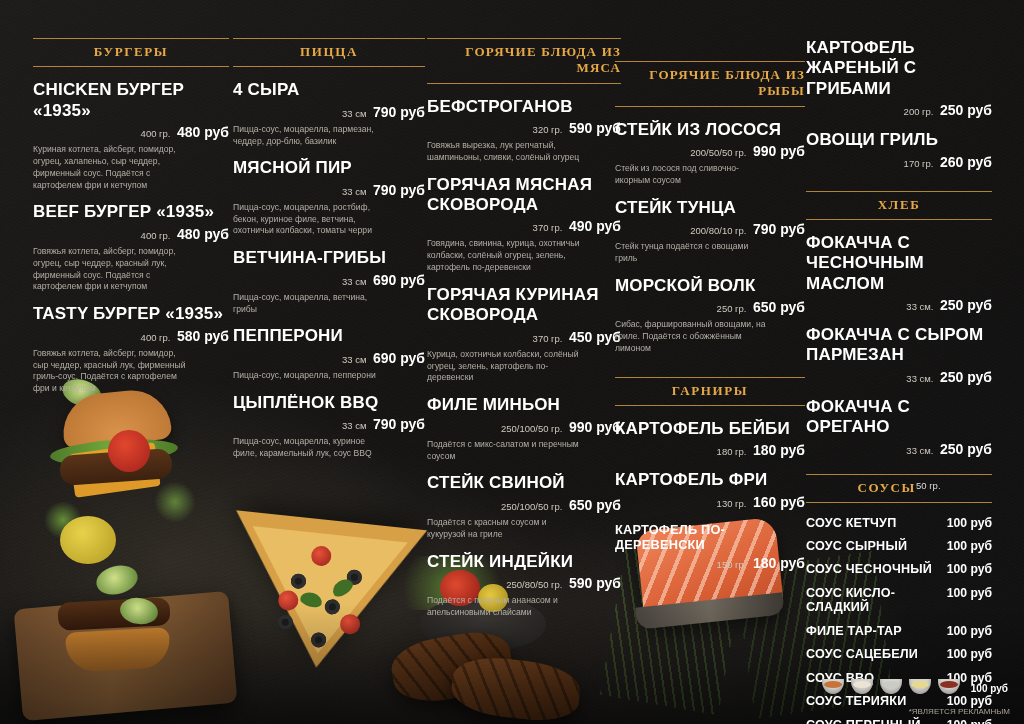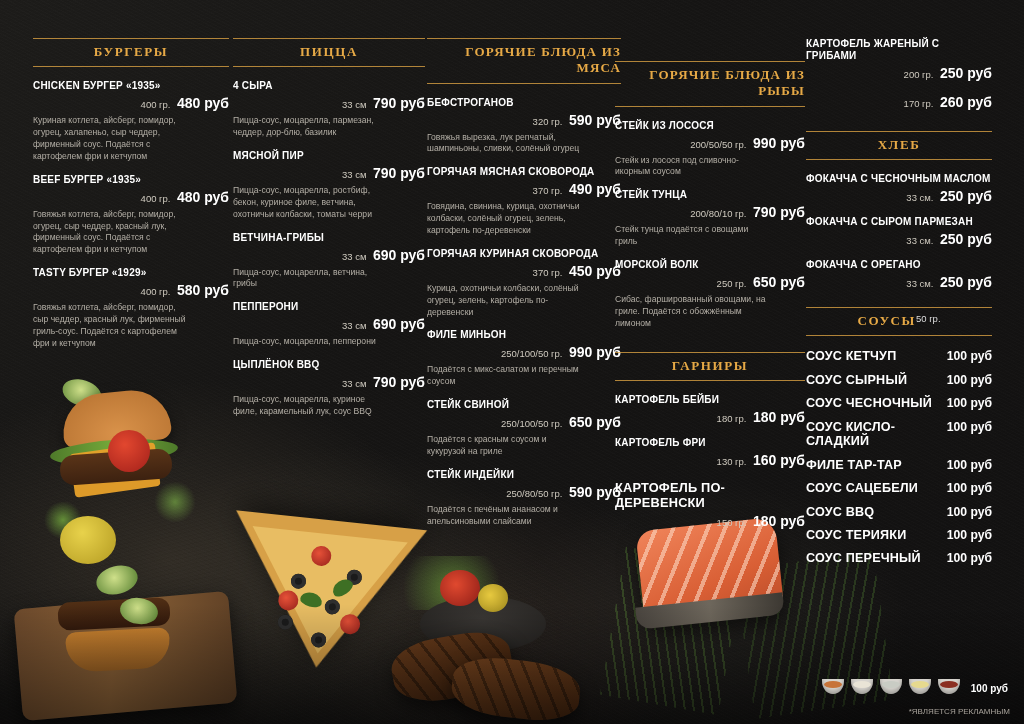--- a/index.html
+++ b/index.html
@@ -49,21 +49,21 @@
     border-bottom: 1px solid rgba(230,169,70,0.75);
     margin-bottom: 13px;
     line-height: 1.25;
     font-family: "Liberation Serif", serif;
   }
   .sec-head.wide { letter-spacing: 1.2px; text-align: right; }
 
   .dish { margin-bottom: 11px; }
   .dish-name {
     font-weight: bold;
-    font-size: 10px;
+    font-size: 17px;
     letter-spacing: .2px;
     line-height: 1.2;
     color: #fff;
   }
   .dish-name.sm { font-size: 12.8px; }
   .priceline {
     text-align: right;
     margin-top: 2px;
     white-space: nowrap;
   }
@@ -256,21 +256,21 @@
     <div class="dish">
       <div class="dish-name">BEEF БУРГЕР «1935»</div>
       <div class="priceline">
         <span class="weight">400 гр.</span>
         <span class="price">480 руб</span>
       </div>
       <div class="desc">Говяжья котлета, айсберг, помидор, огурец, сыр чеддер, красный лук, фирменный соус. Подаётся с картофелем фри и кетчупом</div>
     </div>
 
     <div class="dish">
-      <div class="dish-name">TASTY БУРГЕР «1929»</div>
+      <div class="dish-name">TASTY БУРГЕР «1935»</div>
       <div class="priceline">
         <span class="weight">400 гр.</span>
         <span class="price">580 руб</span>
       </div>
       <div class="desc">Говяжья котлета, айсберг, помидор, сыр чеддер, красный лук, фирменный гриль-соус. Подаётся с картофелем фри и кетчупом</div>
     </div>
   </div>
 
   <div class="col c2">
     <div class="sec-head">ПИЦЦА</div>
@@ -440,20 +440,21 @@
 
     <div class="dish">
       <div class="dish-name">КАРТОФЕЛЬ ЖАРЕНЫЙ С ГРИБАМИ</div>
       <div class="priceline">
         <span class="weight">200 гр.</span>
         <span class="price">250 руб</span>
       </div>
     </div>
 
     <div class="dish">
+      <div class="dish-name">ОВОЩИ ГРИЛЬ</div>
       <div class="priceline">
         <span class="weight">170 гр.</span>
         <span class="price">260 руб</span>
       </div>
     </div>
 
     <div class="sec-head" style="margin-top:20px">ХЛЕБ</div>
 
     <div class="dish">
       <div class="dish-name">ФОКАЧЧА С ЧЕСНОЧНЫМ МАСЛОМ</div>

